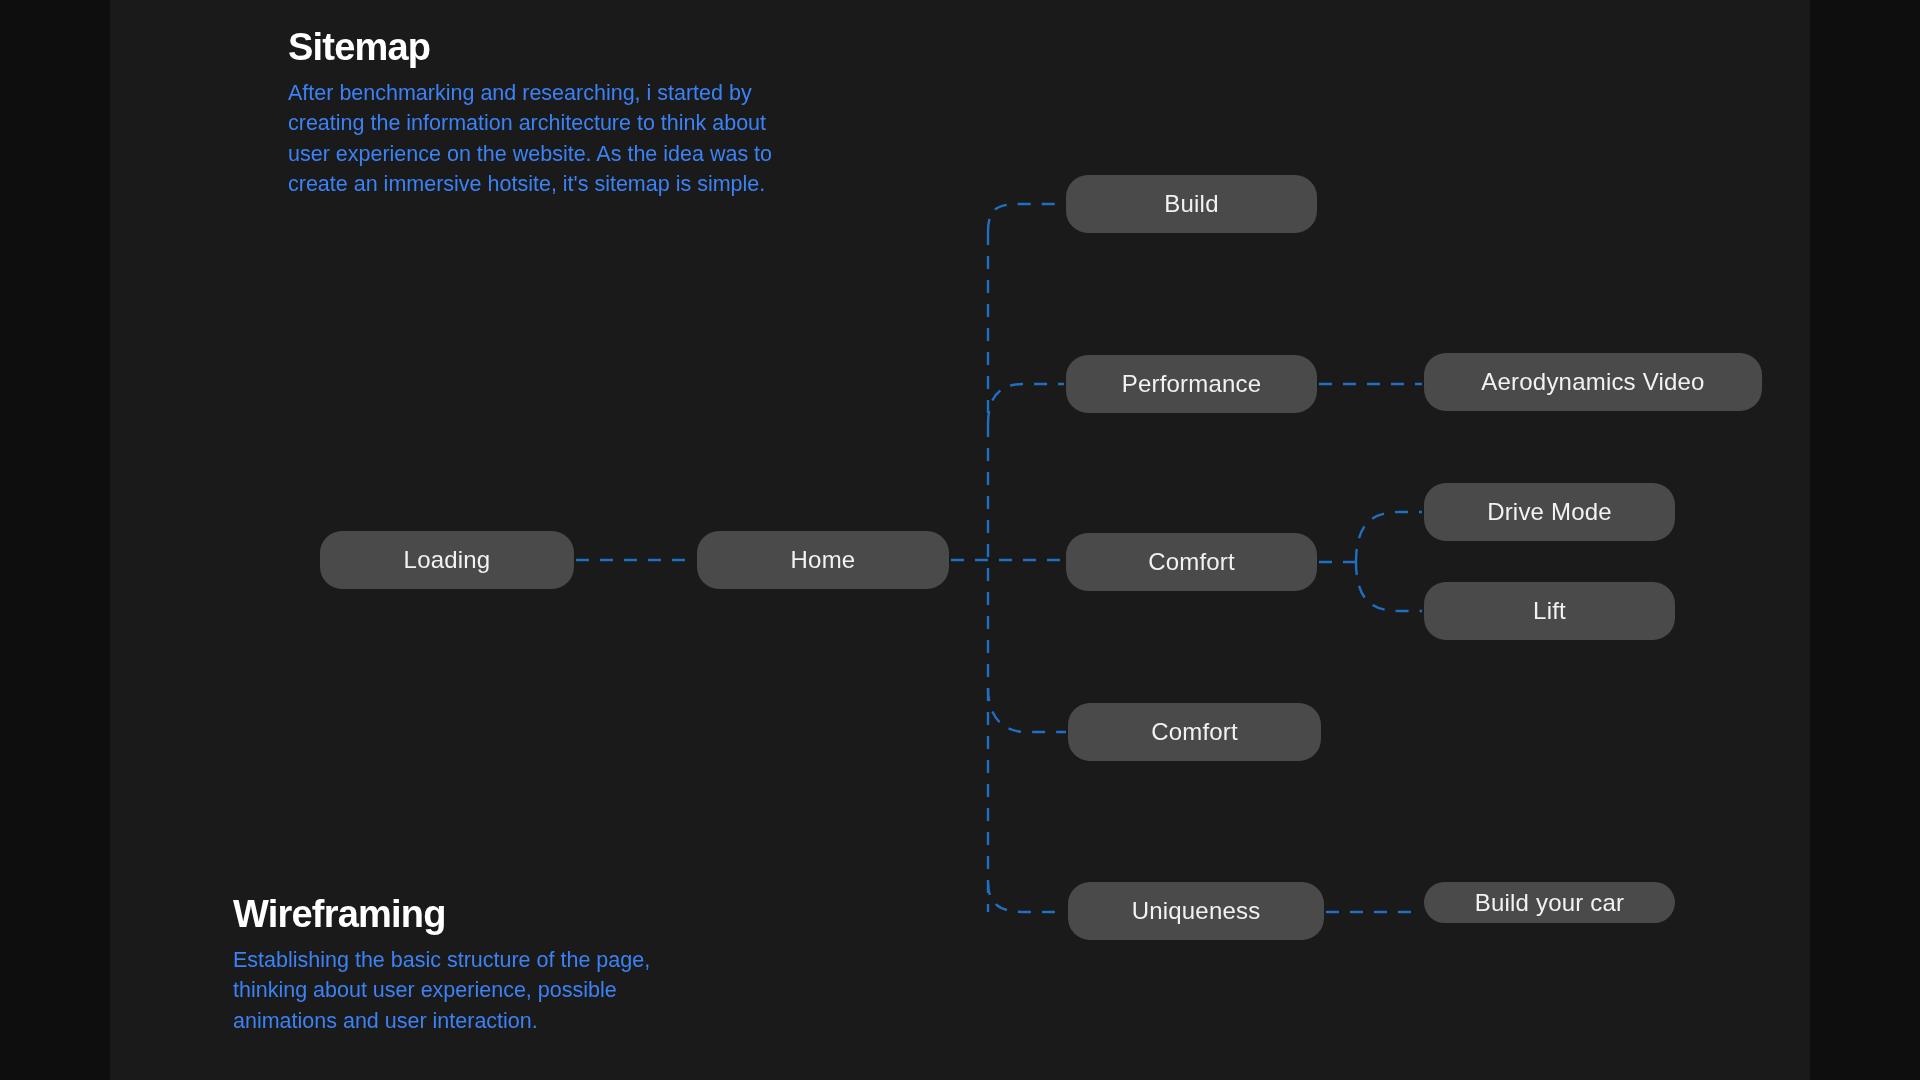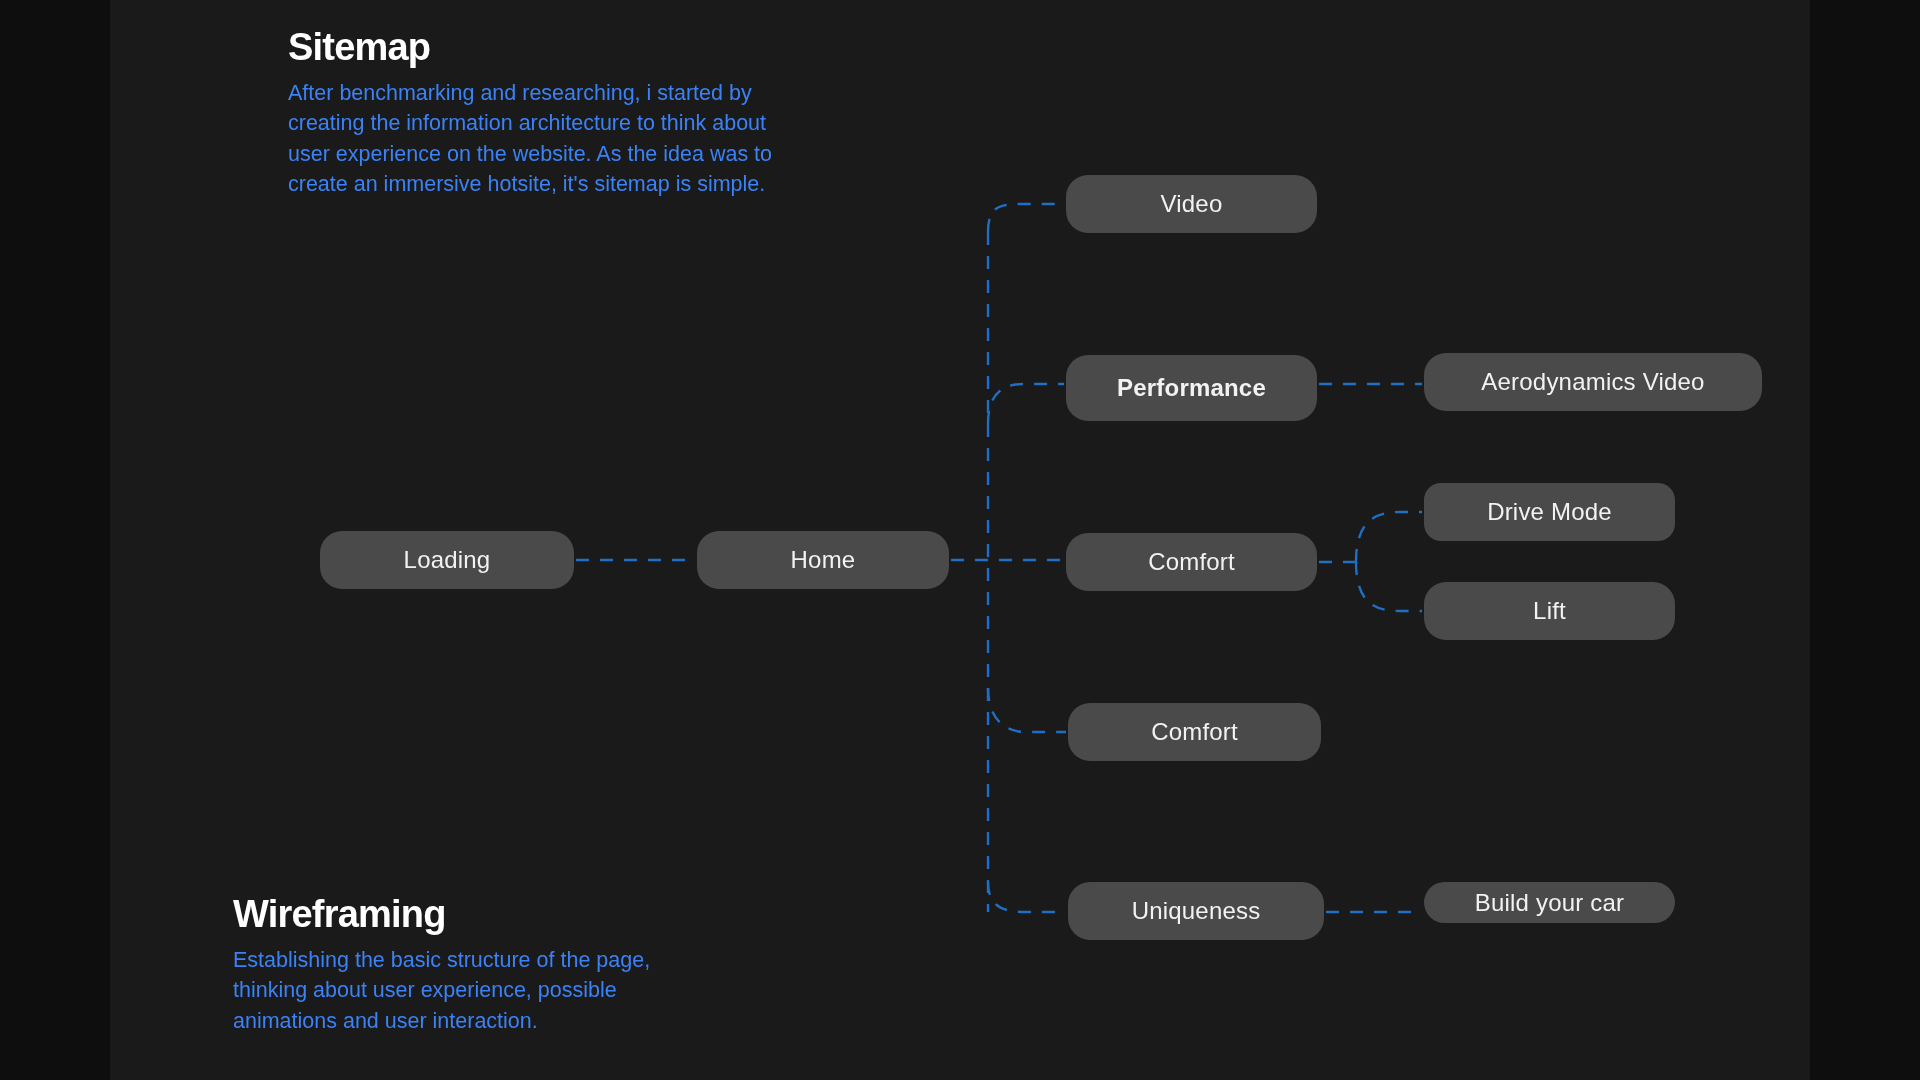--- a/index.html
+++ b/index.html
@@ -150,38 +150,38 @@
   </div>
 
   <div id="node-layer">
       <div class="node" style="left: 320px; top: 531px; width: 254px; height: 58px;">
         <span class="node-label">Loading</span>
       </div>
       <div class="node" style="left: 697px; top: 531px; width: 252px; height: 58px;">
         <span class="node-label">Home</span>
       </div>
       <div class="node" style="left: 1066px; top: 175px; width: 251px; height: 58px;">
-        <span class="node-label">Video</span>
+        <span class="node-label">Build</span>
       </div>
-      <div class="node" style="left: 1066px; top: 355px; width: 251px; height: 66px; font-weight: bold;">
+      <div class="node" style="left: 1066px; top: 355px; width: 251px; height: 58px;">
         <span class="node-label">Performance</span>
       </div>
       <div class="node" style="left: 1066px; top: 533px; width: 251px; height: 58px;">
         <span class="node-label">Comfort</span>
       </div>
       <div class="node" style="left: 1068px; top: 703px; width: 253px; height: 58px;">
         <span class="node-label">Comfort</span>
       </div>
       <div class="node" style="left: 1068px; top: 882px; width: 256px; height: 58px;">
         <span class="node-label">Uniqueness</span>
       </div>
       <div class="node" style="left: 1424px; top: 353px; width: 338px; height: 58px;">
         <span class="node-label">Aerodynamics Video</span>
       </div>
-      <div class="node" style="left: 1424px; top: 483px; width: 251px; height: 58px; border-radius: 17px;">
+      <div class="node" style="left: 1424px; top: 483px; width: 251px; height: 58px;">
         <span class="node-label">Drive Mode</span>
       </div>
       <div class="node" style="left: 1424px; top: 582px; width: 251px; height: 58px;">
         <span class="node-label">Lift</span>
       </div>
       <div class="node" style="left: 1424px; top: 882px; width: 251px; height: 41px;">
         <span class="node-label">Build your car</span>
       </div>
     </div>
 

